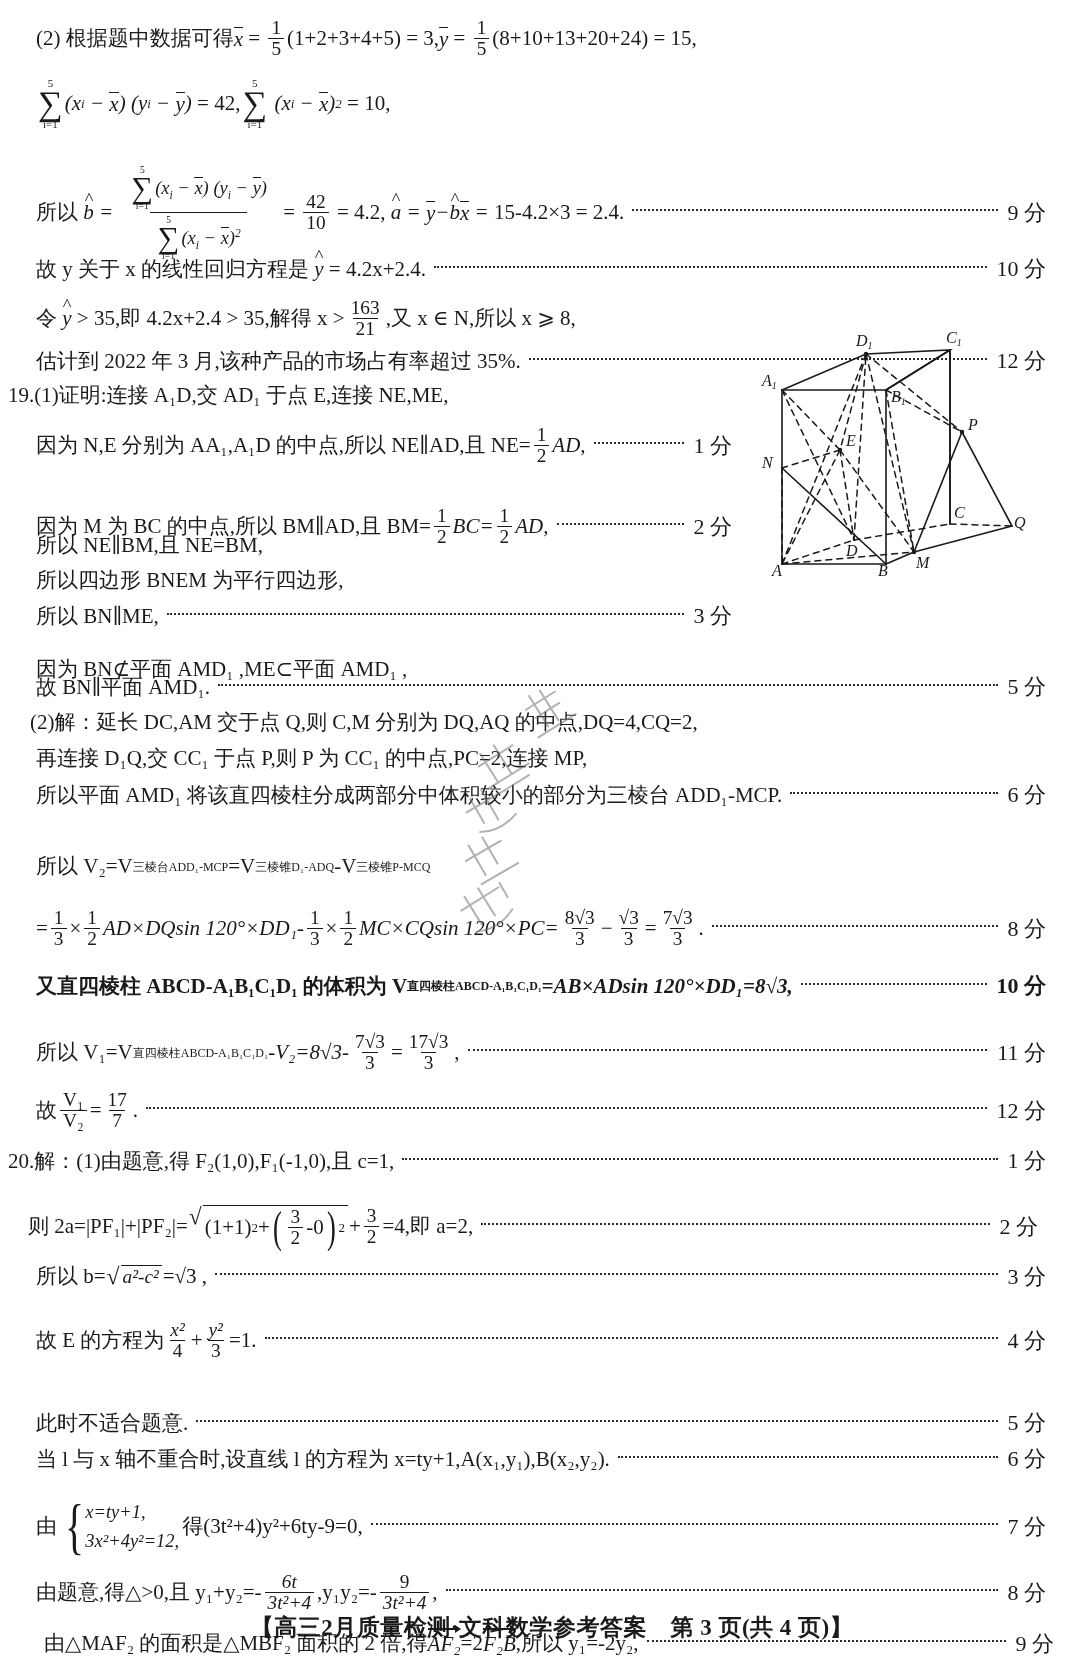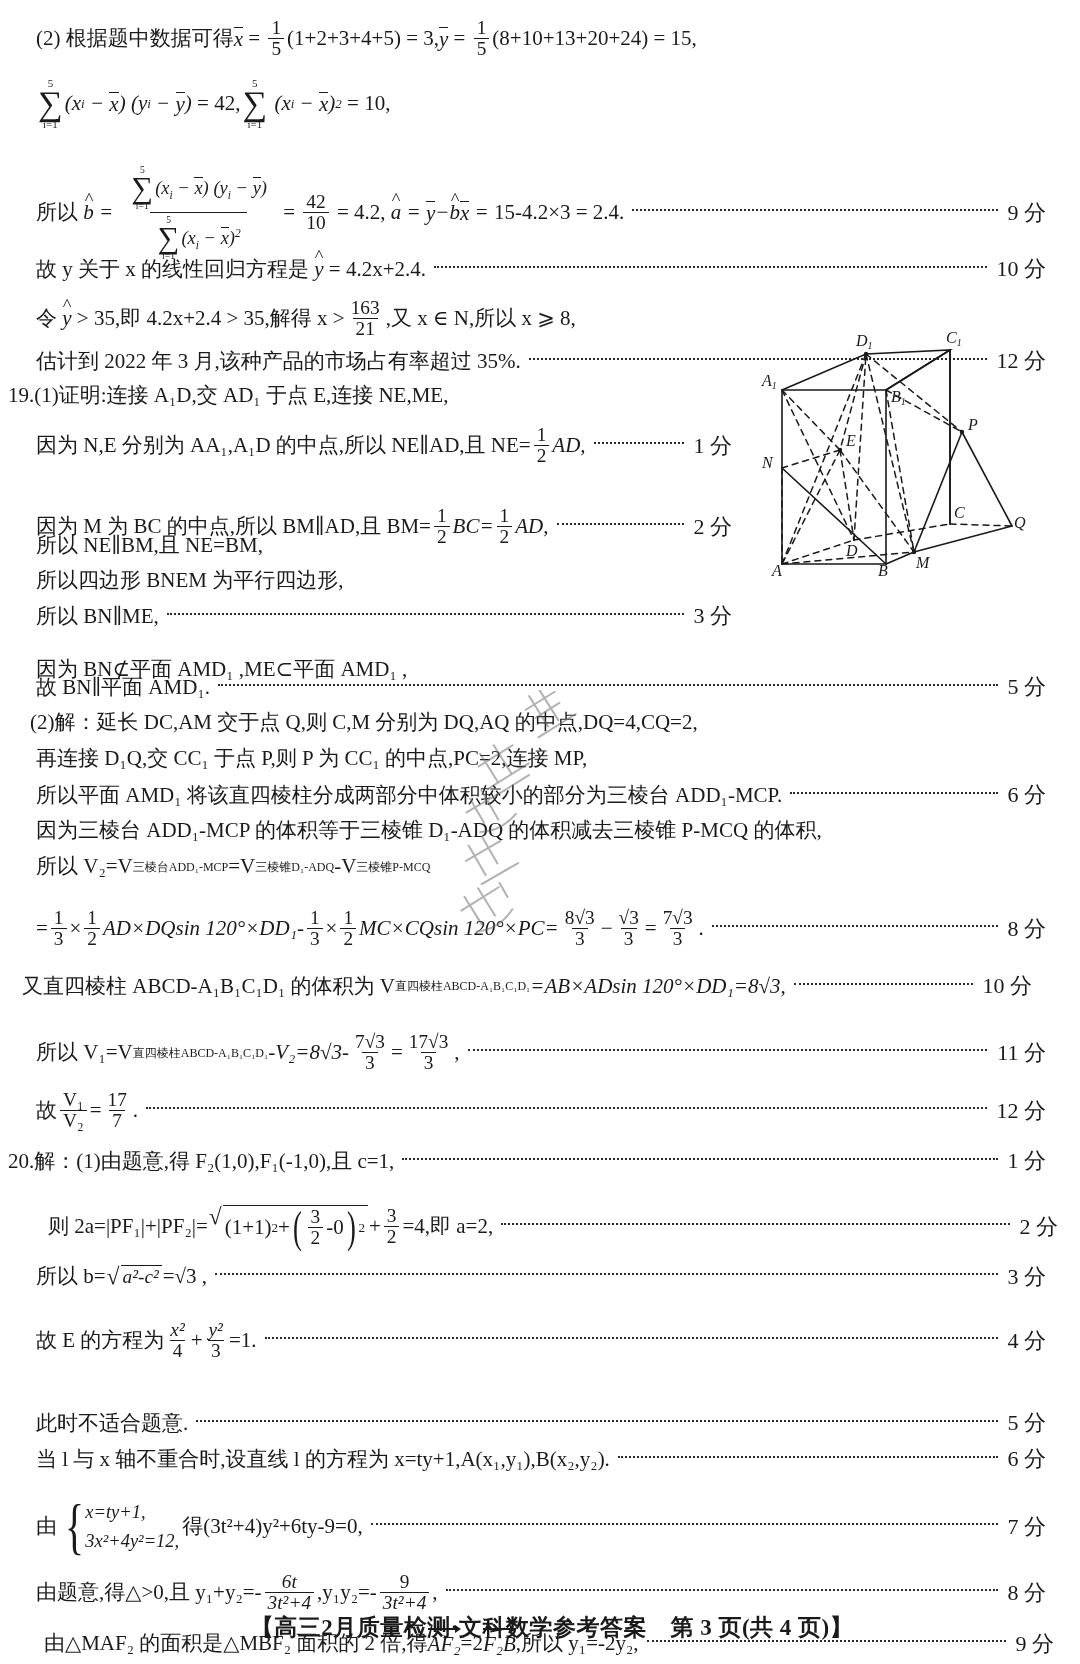--- a/index.html
+++ b/index.html
@@ -351,23 +351,20 @@
     <span class="txt cn">(2)解：延长 DC,AM 交于点 Q,则 C,M 分别为 DQ,AQ 的中点,DQ=4,CQ=2,</span>
   </div>
   <div class="ln" style="left:36px; top:748px;">
     <span class="txt cn">再连接 D₁Q,交 CC₁ 于点 P,则 P 为 CC₁ 的中点,PC=2,连接 MP,</span>
   </div>
   <div class="ln" style="left:36px; top:784px; width:1010px;">
     <span class="txt cn">所以平面 AMD₁ 将该直四棱柱分成两部分中体积较小的部分为三棱台 ADD₁-MCP.</span>
     <span class="leader"></span>
     <span class="mark cn">6 分</span>
   </div>
-  <div class="ln" style="left:36px; top:820px;">
-    <span class="txt cn">因为三棱台 ADD₁-MCP 的体积等于三棱锥 D₁-ADQ 的体积减去三棱锥 P-MCQ 的体积,</span>
-  </div>
 
   <div class="ln" style="left:36px; top:856px;">
     <span class="txt cn">所以 V₂=V</span>
     <span class="txt cn sub" style="font-size:12px;">三棱台ADD₁-MCP</span>
     <span class="txt cn">=V</span>
     <span class="txt cn sub" style="font-size:12px;">三棱锥D₁-ADQ</span>
     <span class="txt cn">-V</span>
     <span class="txt cn sub" style="font-size:12px;">三棱锥P-MCQ</span>
   </div>
 
@@ -405,21 +402,21 @@
     <span class="txt">=</span>
     <span class="frac">
         <span class="num">7√3</span>
         <span class="den">3</span>
       </span>
     <span class="txt">.</span>
     <span class="leader"></span>
     <span class="mark cn">8 分</span>
   </div>
 
-  <div class="ln" style="left:22px; top:975px; width:1010px;">
+  <div class="ln" style="left:36px; top:975px; width:1010px;font-weight:bold;">
     <span class="txt cn">又直四棱柱 ABCD-A₁B₁C₁D₁ 的体积为 V</span>
     <span class="txt cn sub" style="font-size:12px;">直四棱柱ABCD-A₁B₁C₁D₁</span>
     <span class="txt it">=AB×ADsin 120°×DD₁=8√3,</span>
     <span class="leader"></span>
     <span class="mark cn">10 分</span>
   </div>
 
   <div class="ln" style="left:36px; top:1032px; width:1010px;">
     <span class="txt cn">所以 V₁=V</span>
     <span class="txt cn sub" style="font-size:12px;">直四棱柱ABCD-A₁B₁C₁D₁</span>
@@ -454,21 +451,21 @@
     <span class="mark cn">12 分</span>
   </div>
 
   <div class="ln" style="left:8px; top:1150px; width:1038px;">
     <span class="txt cn">20.</span>
     <span class="txt cn">解：(1)由题意,得 F₂(1,0),F₁(-1,0),且 c=1,</span>
     <span class="leader"></span>
     <span class="mark cn">1 分</span>
   </div>
 
-  <div class="ln" style="left:48px; top:1205px; width:1010px;">
+  <div class="ln" style="left:28px; top:1205px; width:1010px;">
     <span class="txt cn">则 2a=|PF₁|+|PF₂|=</span>
     <span class="rad">
       <span class="sign">√</span>
       <span class="body" style="display:inline-flex;align-items:center;">
         <span class="txt">(1+1)</span>
         <span class="txt"><span class="sup">2</span>+</span>
         <span class="bigparen">
             <span class="p">(</span>
           </span>
         <span class="frac">

